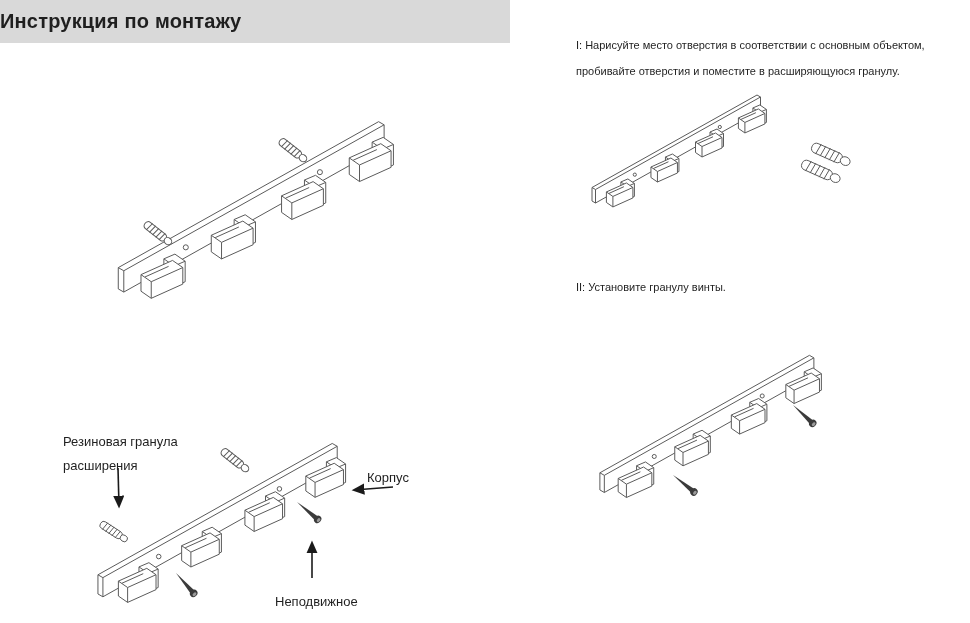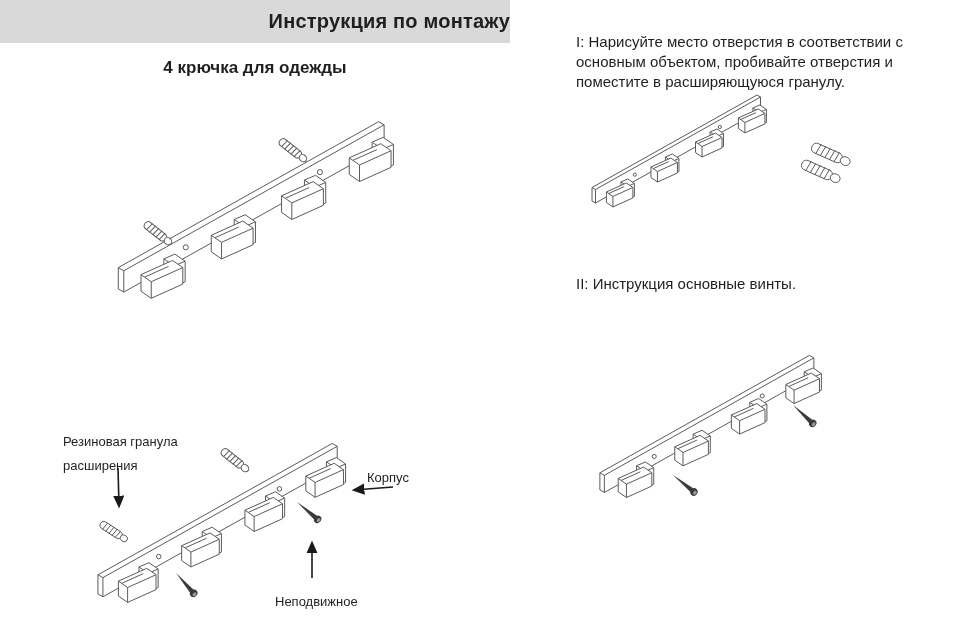--- a/index.html
+++ b/index.html
@@ -7,30 +7,30 @@
     --screw-dark:#3b3b3b; --page-bg:#ffffff;
   }
   html,body{margin:0;padding:0;}
   body{font-family:"Liberation Sans",sans-serif;background:#888;}
   .page{
     position:relative;width:970px;height:623px;background:var(--page-bg);
     overflow:hidden;color:var(--text);
   }
   .header{
     position:absolute;left:0;top:0;width:510px;height:43px;
-    background:var(--header-bg);display:flex;align-items:center;justify-content:flex-end;
+    background:var(--header-bg);display:flex;align-items:center;justify-content:flex-start;
   }
   .header span{font-size:20px;font-weight:600;letter-spacing:.2px;}
   .subtitle{
     position:absolute;left:0;top:58px;width:510px;text-align:center;
     font-size:17px;font-weight:600;
   }
   .step{
     position:absolute;left:576px;width:392px;margin:0;
-    font-size:15px;line-height:20px;
+    font-size:11px;line-height:26px;
   }
   .step1{top:32px;}
   .step2{top:274px;}
   .callout{
     position:absolute;font-size:13px;line-height:24px;white-space:pre-line;
   }
   .co-granule{left:63px;top:430px;}
   .co-body{left:367px;top:466px;}
   .co-base{left:275px;top:590px;}
   svg.fig{position:absolute;overflow:visible;}
@@ -88,24 +88,23 @@
         <ellipse class="screw-body" cx="27" cy="0" rx="3.4" ry="4"></ellipse>
         <ellipse class="screw-glint" cx="28.2" cy="0" rx="1.5" ry="2.2"></ellipse>
       </g>
     </defs>
   </svg>
 
   <div class="header">
     <span>Инструкция по монтажу</span>
   </div>
 
-  <div class="subtitle">4 крючка для одежды</div>
 
   <p class="step step1">I: Нарисуйте место отверстия в соответствии с основным объектом, пробивайте отверстия и поместите в расширяющуюся гранулу.</p>
-  <p class="step step2">II: Инструкция основные винты.</p>
+  <p class="step step2">II: Установите гранулу винты.</p>
 
   <svg id="fig1" class="fig" viewBox="0 0 400 270" aria-label="hook-rail-with-two-wall-anchors">
     <use href="#rail"></use>
   </svg>
 
   <svg id="fig2" class="fig" viewBox="0 0 400 270" aria-label="hook-rail-beside-two-wall-anchors">
     <use href="#rail"></use>
   </svg>
 
   <svg id="fig3" class="fig" viewBox="0 0 400 270" aria-label="hook-rail-exploded-with-labels">

